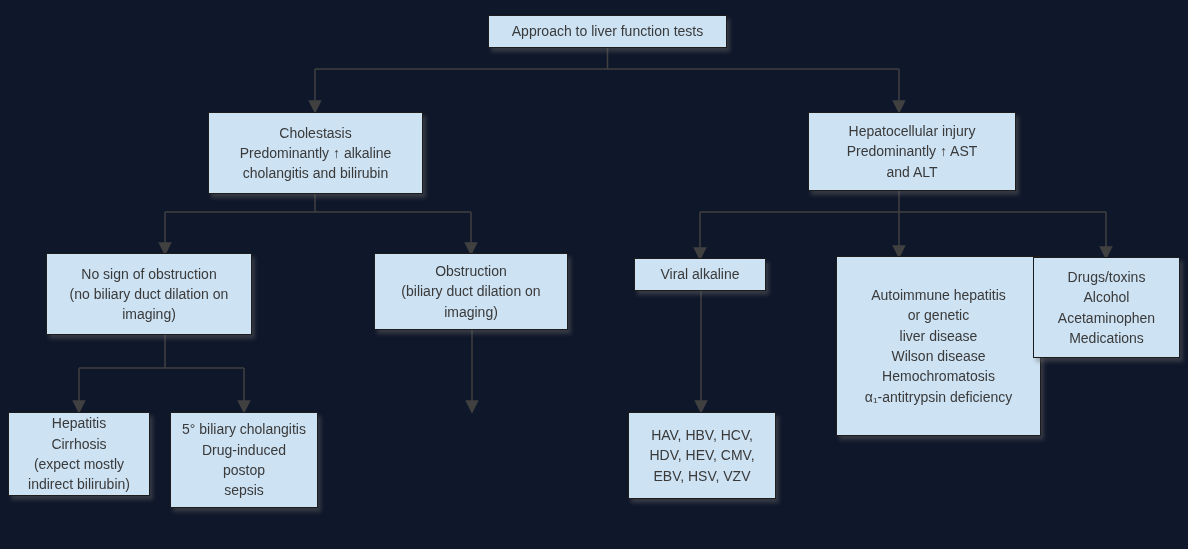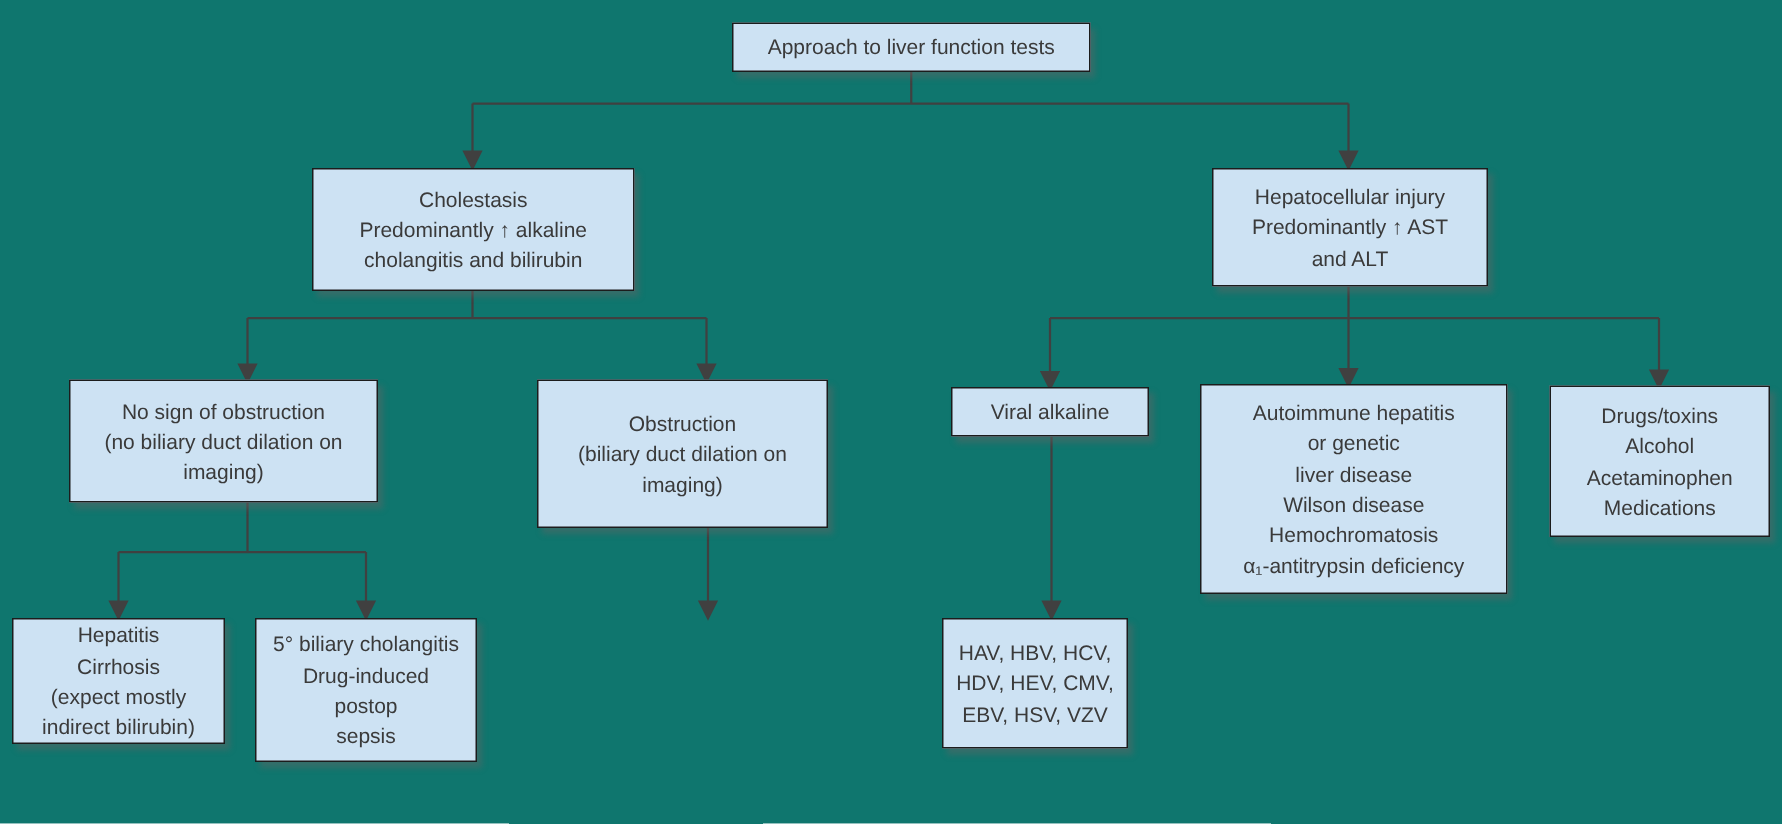--- a/index.html
+++ b/index.html
@@ -5,21 +5,21 @@
   :root{
     --fill:#cde2f3;
     --border:#1c1c1c;
     --line:#404040;
     --text:#3a3a3a;
   }
   html,body{margin:0;padding:0;background:#ffffff;}
   #canvas{
     position:relative;
     width:1188px;height:549px;
-    background:#0f766e;
+    background:#0f172a;
     font-family:"Liberation Sans", sans-serif;
     overflow:hidden;
     text-decoration:underline;
   }
   .node{
     position:absolute;
     box-sizing:border-box;
     background:var(--fill);
     border:1.6px solid var(--border);
     box-shadow:3px 4px 4px rgba(100,100,100,0.45);
@@ -80,35 +80,35 @@
 
     <path d="M701,291 V403" marker-end="url(#arrow)"></path>
   </svg>
 
   <div class="node" style="left:488px;top:15px;width:239px;height:33px">Approach to liver function tests</div>
 
   <div class="node" style="left:208px;top:112px;width:215px;height:82px">Cholestasis
 Predominantly ↑ alkaline
 cholangitis and bilirubin</div>
 
-  <div class="node" style="left:808px;top:112px;width:184px;height:79px">Hepatocellular injury
+  <div class="node" style="left:808px;top:112px;width:208px;height:79px">Hepatocellular injury
 Predominantly ↑ AST
 and ALT</div>
 
   <div class="node" style="left:46px;top:253px;width:206px;height:82px">No sign of obstruction
 (no biliary duct dilation on
 imaging)</div>
 
-  <div class="node" style="left:358px;top:253px;width:194px;height:99px">Obstruction
+  <div class="node" style="left:374px;top:253px;width:194px;height:77px">Obstruction
 (biliary duct dilation on
 imaging)</div>
 
   <div class="node" style="left:634px;top:258px;width:132px;height:33px">Viral alkaline</div>
 
-  <div class="node" style="left:800px;top:256px;width:205px;height:140px">Autoimmune hepatitis
+  <div class="node" style="left:836px;top:256px;width:205px;height:180px">Autoimmune hepatitis
 or genetic
 liver disease
 Wilson disease
 Hemochromatosis
 α₁-antitrypsin deficiency</div>
 
   <div class="node" style="left:1033px;top:257px;width:147px;height:101px">Drugs/toxins
 Alcohol
 Acetaminophen
 Medications</div>
@@ -117,17 +117,17 @@
 Cirrhosis
 (expect mostly
 indirect bilirubin)</div>
 
   <div class="node" style="left:170px;top:412px;width:148px;height:96px">5° biliary cholangitis
 Drug-induced
 postop
 sepsis</div>
 
 
-  <div class="node" style="left:628px;top:412px;width:124px;height:87px">HAV, HBV, HCV,
+  <div class="node" style="left:628px;top:412px;width:148px;height:87px">HAV, HBV, HCV,
 HDV, HEV, CMV,
 EBV, HSV, VZV</div>
 
 </div>
 
 </body></html>

